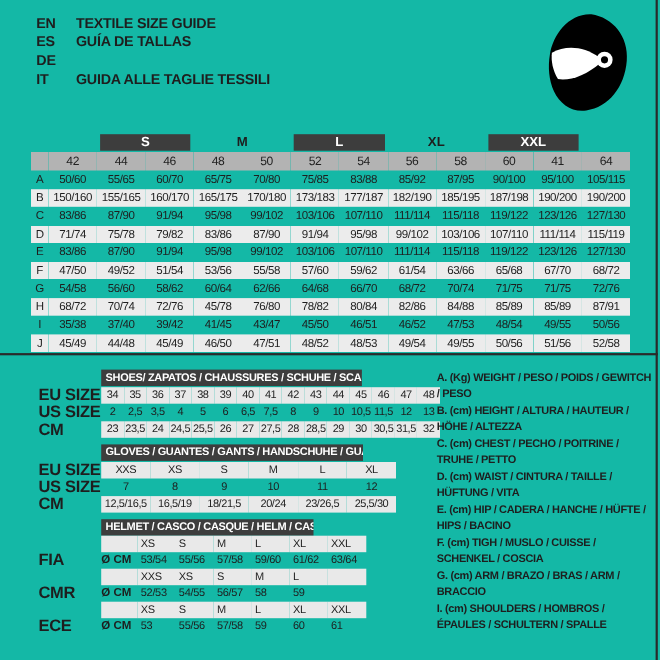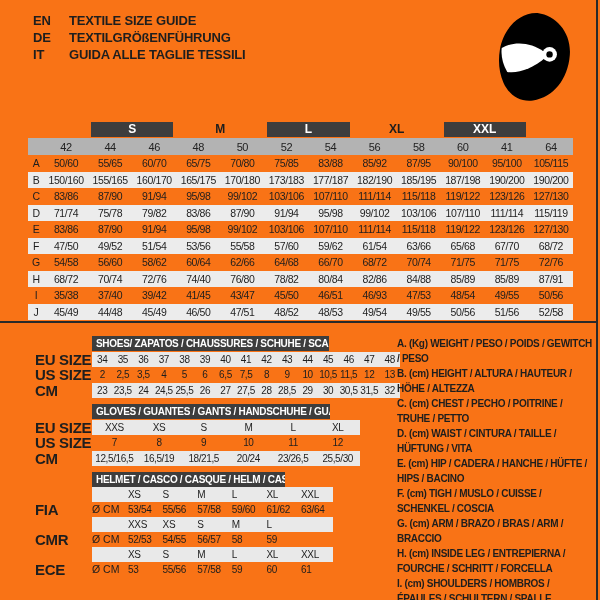--- a/index.html
+++ b/index.html
@@ -1,16 +1,16 @@
 <!DOCTYPE html>
 <html><head>
 <meta charset="utf-8">
 <style>
   html,body{margin:0;padding:0;background:#fff;}
-  .page{position:relative;width:600px;height:600px;background:#f97316;overflow:hidden;
+  .page{position:relative;width:600px;height:600px;background:#14b8a6;overflow:hidden;
         font-family:"Liberation Sans","DejaVu Sans",sans-serif;color:#1e1e1e;}
 
   
   .langs{position:absolute;left:33px;top:12px;}
   .lang-item{display:flex;height:17px;line-height:17px;font-size:13px;font-weight:bold;letter-spacing:-0.2px;}
   .lang-code{width:36px;}
   
   .helmet-logo{position:absolute;left:487px;top:8px;width:92px;height:102px;}
 
   
@@ -35,21 +35,21 @@
   .sec-gloves{top:404px;width:325px;}
   .sec-helmet{top:472px;width:298px;}
   .brow{display:flex;align-items:center;height:15.5px;}
   .blabel{width:57px;flex:0 0 57px;font-size:15px;font-weight:bold;letter-spacing:-0.3px;white-space:nowrap;}
   .btitle{height:15px;line-height:15px;background:#3d3d3d;color:#fff;font-size:10px;font-weight:bold;
           letter-spacing:-0.3px;padding-left:4px;white-space:nowrap;overflow:hidden;box-sizing:border-box;}
   .t-shoes{width:237px;} .t-gloves{width:238px;} .t-helm{width:193px;}
   .bcell{flex:1;text-align:center;font-size:10px;letter-spacing:-0.4px;white-space:nowrap;overflow:hidden;height:15.5px;line-height:15.5px;}
   .sec-shoes .brows .brow:nth-child(odd) .bcell,
   .sec-gloves .brows .brow:nth-child(odd) .bcell{background:#e9e9e9;}
-  .hunit{width:33px;flex:0 0 33px;font-size:10.5px;font-weight:normal;height:15px;line-height:15px;white-space:nowrap;}
+  .hunit{width:33px;flex:0 0 33px;font-size:10.5px;font-weight:bold;height:15px;line-height:15px;white-space:nowrap;}
   .hcell{width:34.6px;flex:0 0 34.6px;font-size:10px;letter-spacing:-0.3px;text-align:left;padding-left:3px;
          box-sizing:border-box;height:15px;line-height:15px;white-space:nowrap;overflow:hidden;}
   .hsizes .hunit,.hsizes .hcell{background:#e9e9e9;}
   .sec-helmet .brow{height:15px;}
 
   
   .legend{position:absolute;left:397px;top:336px;width:196px;font-size:10px;font-weight:bold;
           line-height:15px;letter-spacing:-0.3px;}
 </style>
 </head>
@@ -57,22 +57,25 @@
 
 <div class="page">
 
   <div class="langs">
 
   <div class="lang-item">
       <span class="lang-code">EN</span>
       <span class="lang-text">TEXTILE SIZE GUIDE</span>
     </div>
       <div class="lang-item">
+      <span class="lang-code">ES</span>
+      <span class="lang-text">GUÍA DE TALLAS</span>
+    </div>
+      <div class="lang-item">
       <span class="lang-code">DE</span>
-      <span class="lang-text">TEXTILGRÖßENFÜHRUNG</span>
     </div>
       <div class="lang-item">
       <span class="lang-code">IT</span>
       <span class="lang-text">GUIDA ALLE TAGLIE TESSILI</span>
     </div>
     </div>
 
   <div class="helmet-logo">
     <svg viewBox="0 0 100 108" width="92" height="102" aria-hidden="true">
       <path fill="#000000" d="M55 4 C76 7 92 26 90 50 C88 76 72 96 50 99 C36 101 24 93 18 80 C13 69 12 56 14 44 C17 24 33 3 55 4 Z"></path>
@@ -245,41 +248,41 @@
           <td>71/75</td>
           <td>71/75</td>
           <td>72/76</td>
         </tr>
         <tr>
         <td class="lc">H</td>
 
       <td>68/72</td>
           <td>70/74</td>
           <td>72/76</td>
-          <td>74/40</td>
+          <td>45/78</td>
           <td>76/80</td>
           <td>78/82</td>
           <td>80/84</td>
           <td>82/86</td>
           <td>84/88</td>
           <td>85/89</td>
           <td>85/89</td>
           <td>87/91</td>
         </tr>
         <tr>
         <td class="lc">I</td>
 
       <td>35/38</td>
           <td>37/40</td>
           <td>39/42</td>
           <td>41/45</td>
           <td>43/47</td>
           <td>45/50</td>
           <td>46/51</td>
-          <td>46/93</td>
+          <td>46/52</td>
           <td>47/53</td>
           <td>48/54</td>
           <td>49/55</td>
           <td>50/56</td>
         </tr>
         <tr>
         <td class="lc">J</td>
 
       <td>45/49</td>
           <td>44/48</td>
@@ -488,17 +491,16 @@
 
   <div class="legend">
 
   <div class="legend-line">A. (Kg) WEIGHT / PESO / POIDS / GEWITCH / PESO</div>
       <div class="legend-line">B. (cm) HEIGHT / ALTURA / HAUTEUR / HÖHE / ALTEZZA</div>
       <div class="legend-line">C. (cm) CHEST / PECHO / POITRINE / TRUHE / PETTO</div>
       <div class="legend-line">D. (cm) WAIST / CINTURA / TAILLE / HÜFTUNG / VITA</div>
       <div class="legend-line">E. (cm) HIP / CADERA / HANCHE / HÜFTE / HIPS / BACINO</div>
       <div class="legend-line">F. (cm) TIGH / MUSLO / CUISSE / SCHENKEL / COSCIA</div>
       <div class="legend-line">G. (cm) ARM / BRAZO / BRAS / ARM / BRACCIO</div>
-      <div class="legend-line">H. (cm) INSIDE LEG / ENTREPIERNA / FOURCHE / SCHRITT / FORCELLA</div>
       <div class="legend-line">I. (cm) SHOULDERS / HOMBROS / ÉPAULES / SCHULTERN / SPALLE</div>
     </div>
 
 </div>
 
 </body></html>

